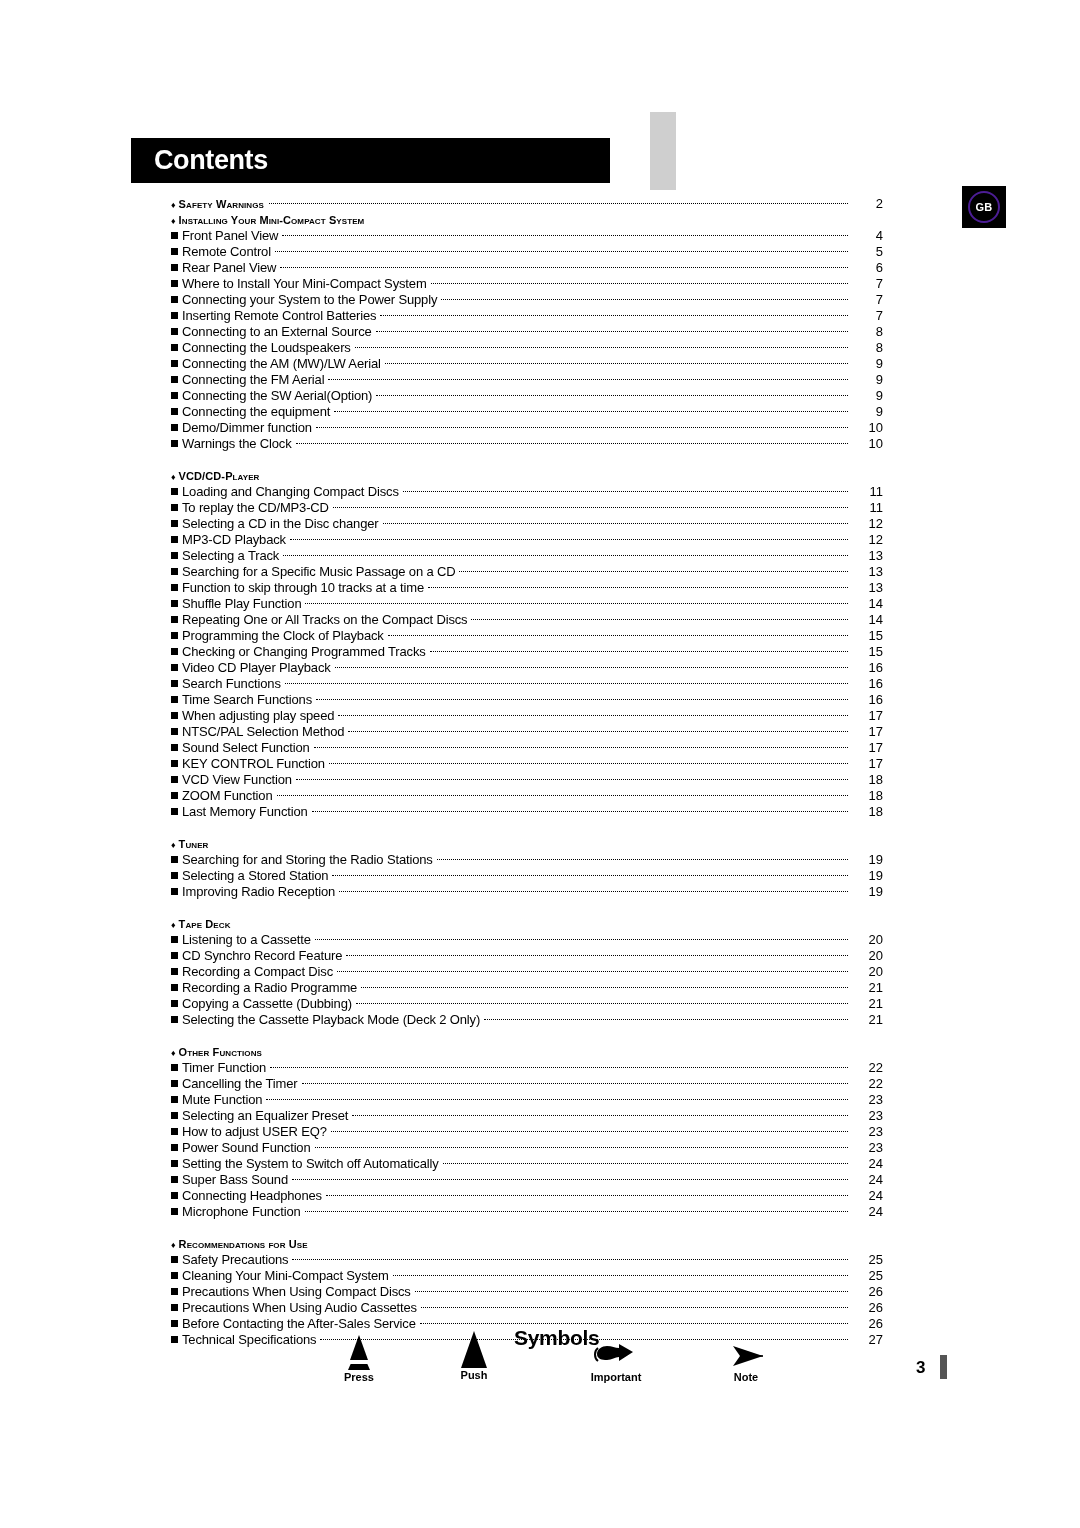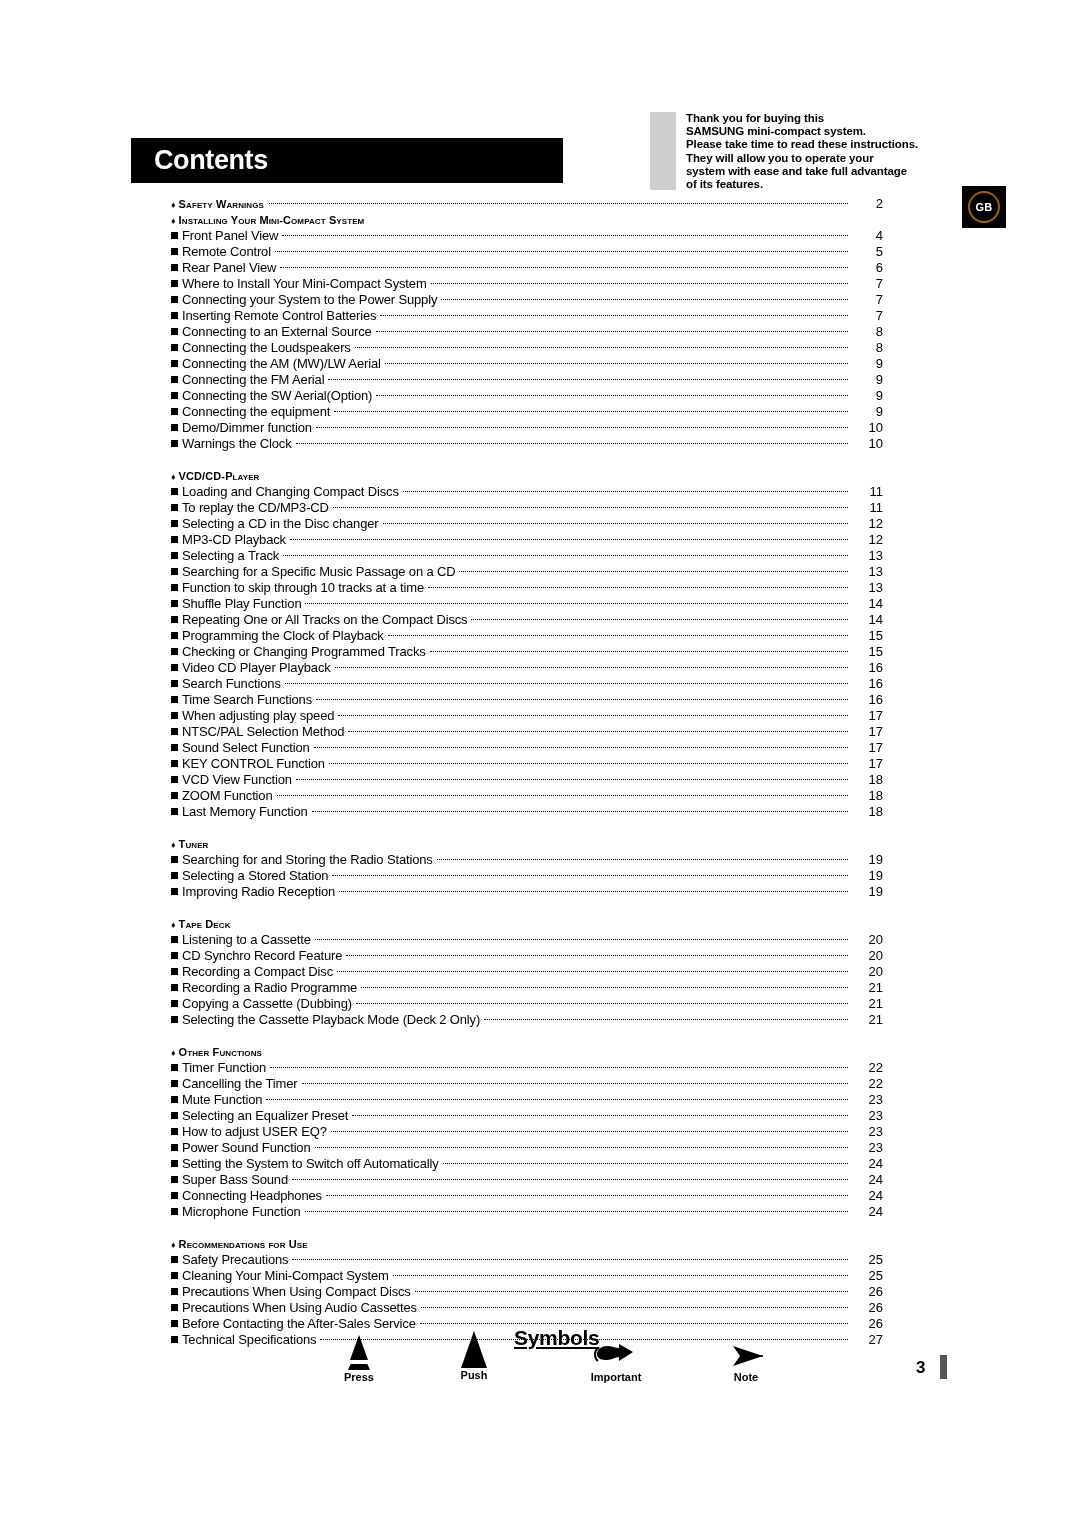--- a/index.html
+++ b/index.html
@@ -37,32 +37,32 @@
   
   #gb-badge{
     position:absolute;
     left:962px; top:186px;
     width:44px;height:42px;
     background:#000;
     display:flex;align-items:center;justify-content:center;
   }
   #gb-badge .ring{
     width:28px;height:28px;
-    border:2px solid #a16207;
+    border:2px solid #4c1d95;
     border-radius:50%;
     display:flex;align-items:center;justify-content:center;
     color:#fff;font-size:11px;font-weight:bold;
     letter-spacing:0.3px;
   }
 
   
   #contents-banner{
     position:absolute;
     left:131px; top:138px;
-    width:432px; height:45px;
+    width:479px; height:45px;
     background:#000;
     color:#fff;
     display:flex;align-items:center;
   }
   #contents-banner .title{
     margin-left:23px;
     font-size:27px;
     font-weight:bold;
     letter-spacing:-0.4px;
   }
@@ -145,21 +145,20 @@
     left:171px; top:1318px;
     width:712px;
     height:80px;
   }
   #symbols .symbols-title{
     position:absolute;
     left:343px; top:8px;
     font-size:21px;
     font-weight:bold;
     letter-spacing:-0.3px;
-    text-decoration:underline;
   }
   .sym{
     position:absolute;
     text-align:center;
     width:90px;
   }
   .sym .glyph{
     height:42px;
     display:flex;align-items:flex-end;justify-content:center;
   }
@@ -204,26 +203,20 @@
     left:940px; top:1355px;
     width:7px;height:24px;
     background:#555;
   }
 </style>
 </head>
 <body>
 
 <div id="intro">
   <div class="graybar"></div>
-  <div class="introtext">Thank you for buying this
-SAMSUNG mini-compact system.
-Please take time to read these instructions.
-They will allow you to operate your
-system with ease and take full advantage
-of its features.</div>
 </div>
 
 <div id="gb-badge">
   <div class="ring">GB</div>
 </div>
 
 <div id="contents-banner">
   <div class="title">Contents</div>
 </div>
 

